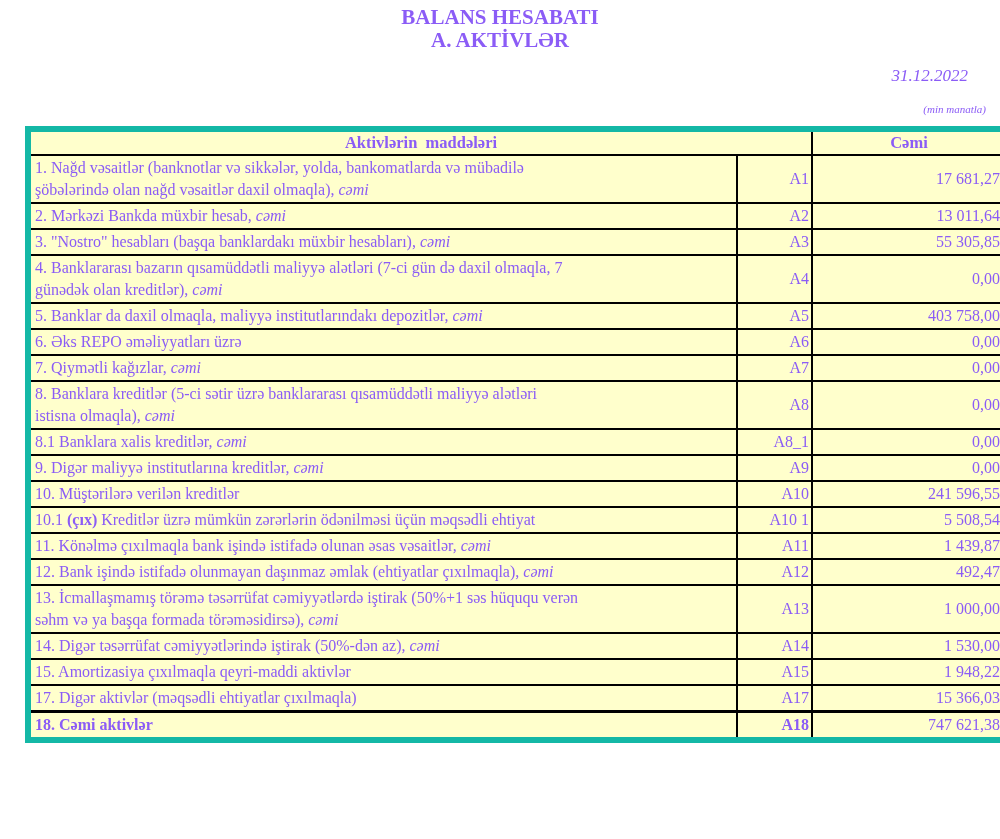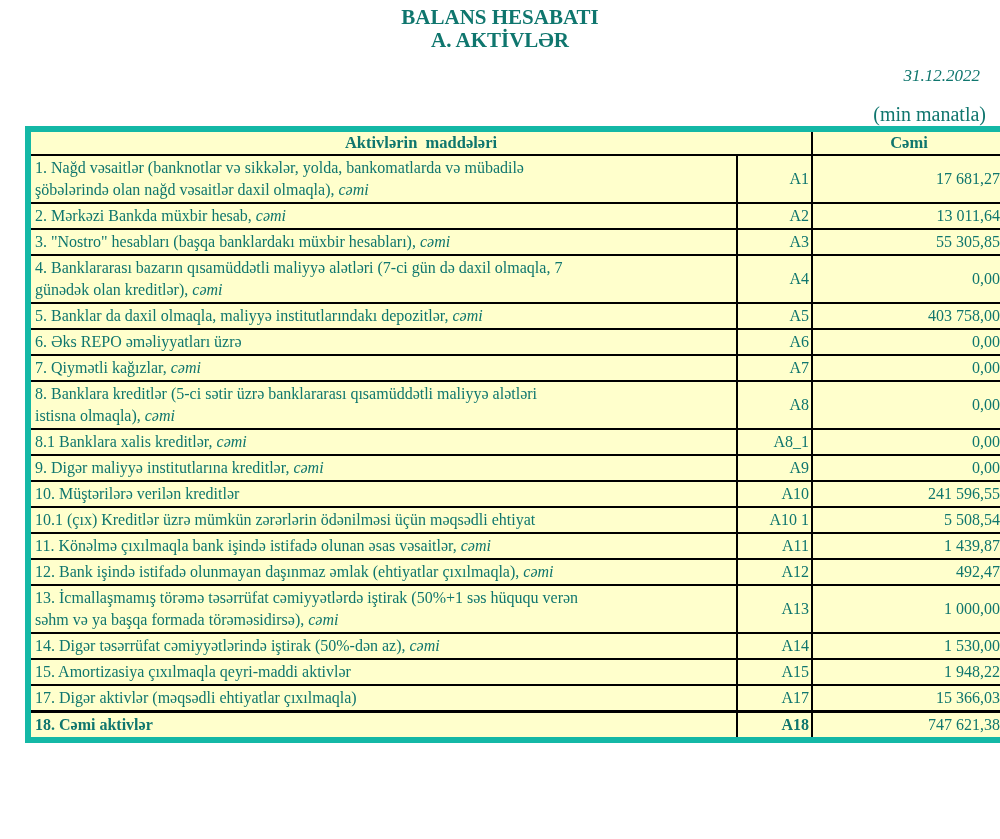--- a/index.html
+++ b/index.html
@@ -1,40 +1,40 @@
 <!DOCTYPE html>
 <html><head>
 <meta charset="utf-8">
 <style>
   html,body{margin:0;padding:0;background:#ffffff;}
   .page{
     position:relative;width:1000px;height:839px;background:#ffffff;
-    font-family:"Liberation Serif","DejaVu Serif",serif;color:#0f766e;overflow:hidden;
+    font-family:"Liberation Serif","DejaVu Serif",serif;color:#8b5cf6;overflow:hidden;
   }
   .title-block{padding-top:6px;text-align:center;font-weight:bold;font-size:21px;line-height:23px;}
-  .report-date{position:absolute;top:66px;right:20px;font-style:italic;font-size:17px;}
-  .unit-note{position:absolute;top:103px;right:14px;font-size:20px;}
+  .report-date{position:absolute;top:66px;right:32px;font-style:italic;font-size:17px;}
+  .unit-note{position:absolute;top:103px;right:14px;font-style:italic;font-size:11px;}
   table.balance{
     position:absolute;left:25px;top:126px;width:980px;
     border-collapse:collapse;background:#FFFFCC;table-layout:fixed;
     border:6px solid #14b8a6;
   }
   col.c-label{width:709px;}
   col.c-code{width:75px;}
   col.c-value{width:196px;}
   th,td{border:2px solid #000;font-size:16px;vertical-align:middle;}
   th{font-weight:bold;text-align:center;height:20px;padding:1px 4px;white-space:pre;font-size:16.5px;}
   td.lbl{text-align:left;line-height:22px;padding:1px 4px 1px 4px;height:22px;}
   td.code{text-align:right;white-space:pre;padding:1px 2px;}
   td.val{text-align:right;padding:1px 5px 1px 2px;border-radius:10px;}
   tr.total td{border-top:3px solid #000;}
   tr.total td.lbl,tr.total td.code{font-weight:bold;}
   .plain{font-style:normal;}
   .italic{font-style:italic;}
-  .bold{font-weight:normal;text-align:right;}
+  .bold{font-weight:bold;text-align:right;}
 </style>
 </head>
 <body>
 
 <div class="page">
   <div class="title-block">
     <div>BALANS HESABATI</div>
     <div>A. AKTİVLƏR</div>
   </div>
 

